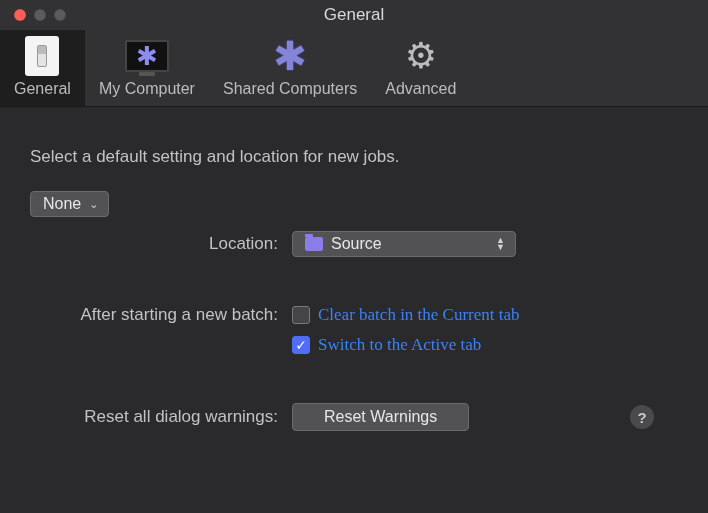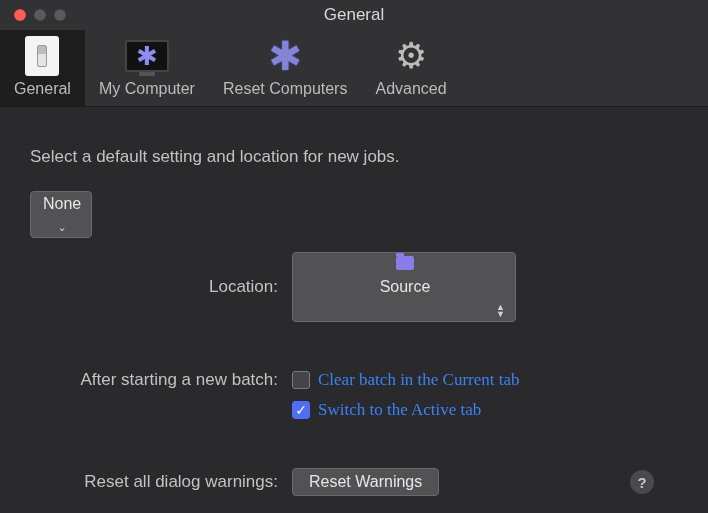--- a/index.html
+++ b/index.html
@@ -89,21 +89,20 @@
   .select {
     background: #525254;
     border: 1px solid #6a6a6c;
     border-radius: 4px;
     color: #e6e6e6;
     font-size: 16px;
     padding: 3px 10px 3px 12px;
     display: inline-flex;
     align-items: center;
     gap: 8px;
-    flex-direction: column;
   }
   .select .chev {
     font-size: 11px;
     color: #cfcfcf;
   }
   .select.loc {
     width: 224px;
     justify-content: flex-start;
     position: relative;
   }
@@ -137,21 +136,21 @@
     background: #4f6df5;
     border-color: #4f6df5;
   }
   .cb-label { color: #3b82f6; font-family: Liberation Serif, serif; }
   .button {
     background: #525254;
     border: 1px solid #6a6a6c;
     border-radius: 4px;
     color: #e6e6e6;
     font-size: 16px;
-    padding: 4px 16px;
+    padding: 4px 31px;
   }
   .help {
     position: absolute;
     right: 24px;
     width: 24px; height: 24px;
     border-radius: 50%;
     background: #4a4a4c;
     color: #c8c8c8;
     display:flex;align-items:center;justify-content:center;
     font-weight:bold;
@@ -204,21 +203,21 @@
       <div class="monitor">
           <span class="asterisk">✱</span>
         </div>
     </div>
     <div class="tab-label">My Computer</div>
   </div>
   <div class="tab">
     <div class="iconbox">
       <span class="asterisk big">✱</span>
     </div>
-    <div class="tab-label">Reset Computers</div>
+    <div class="tab-label">Shared Computers</div>
   </div>
   <div class="tab">
     <div class="iconbox">
       <span class="gear">⚙</span>
     </div>
     <div class="tab-label">Advanced</div>
   </div>
 </div>
 
 <div class="content">

